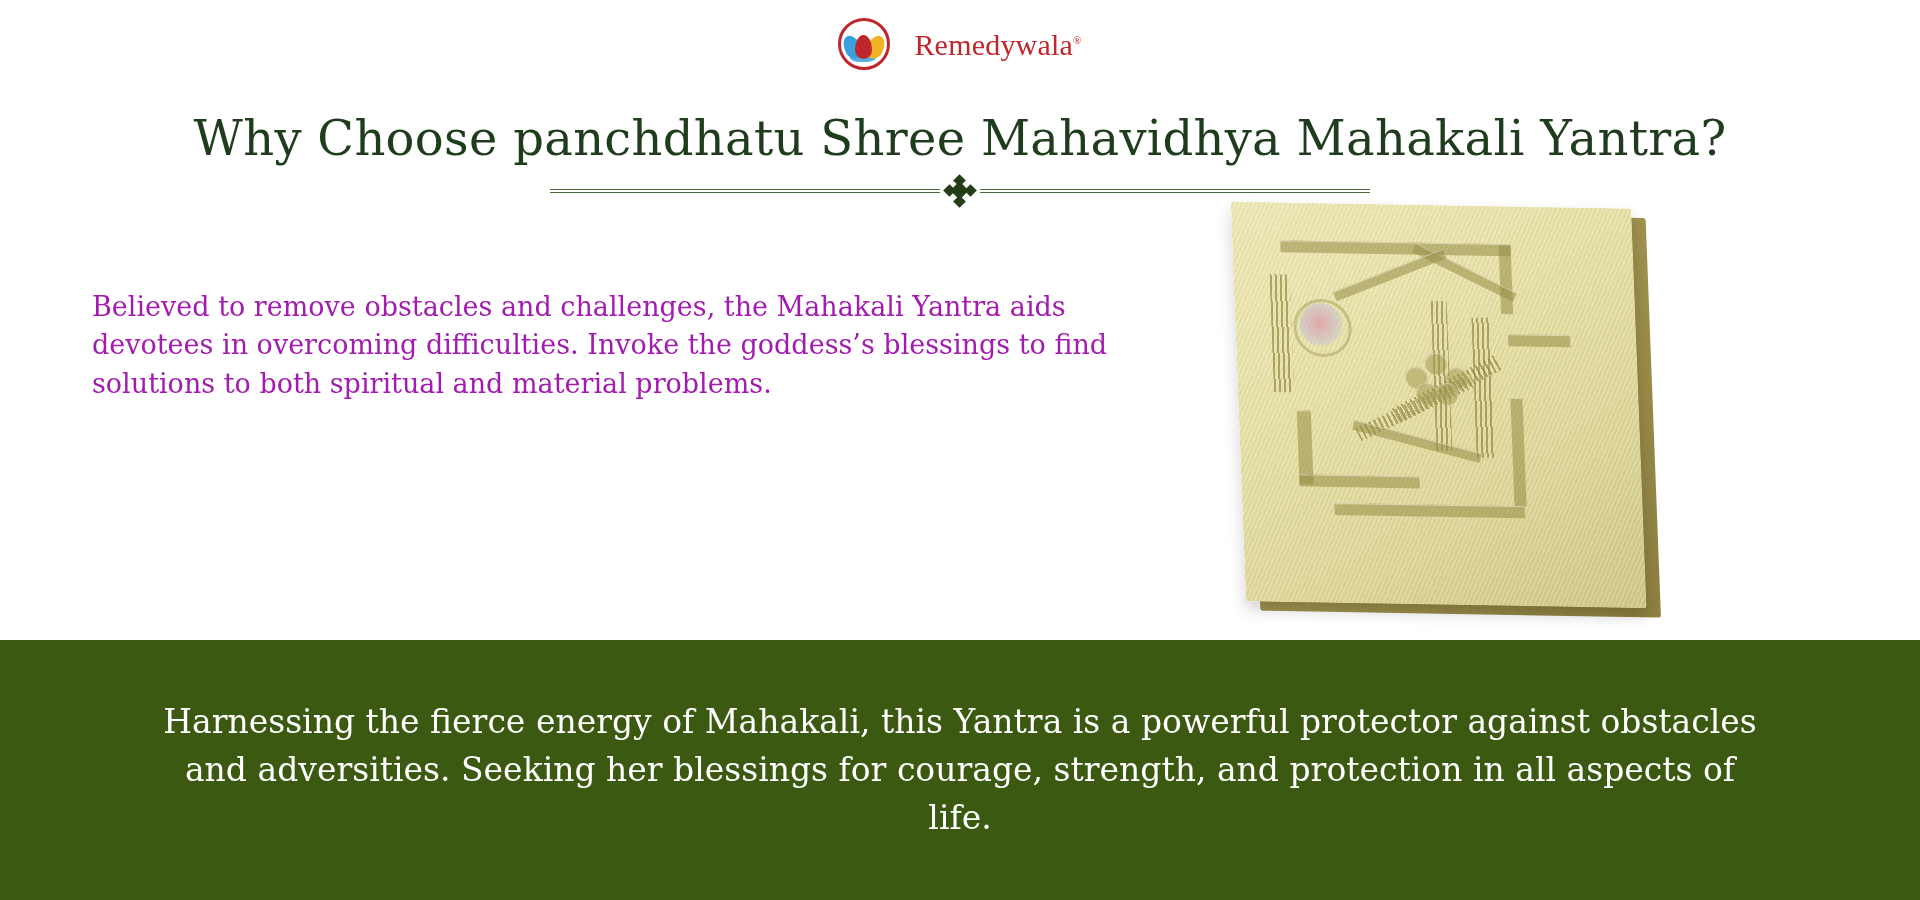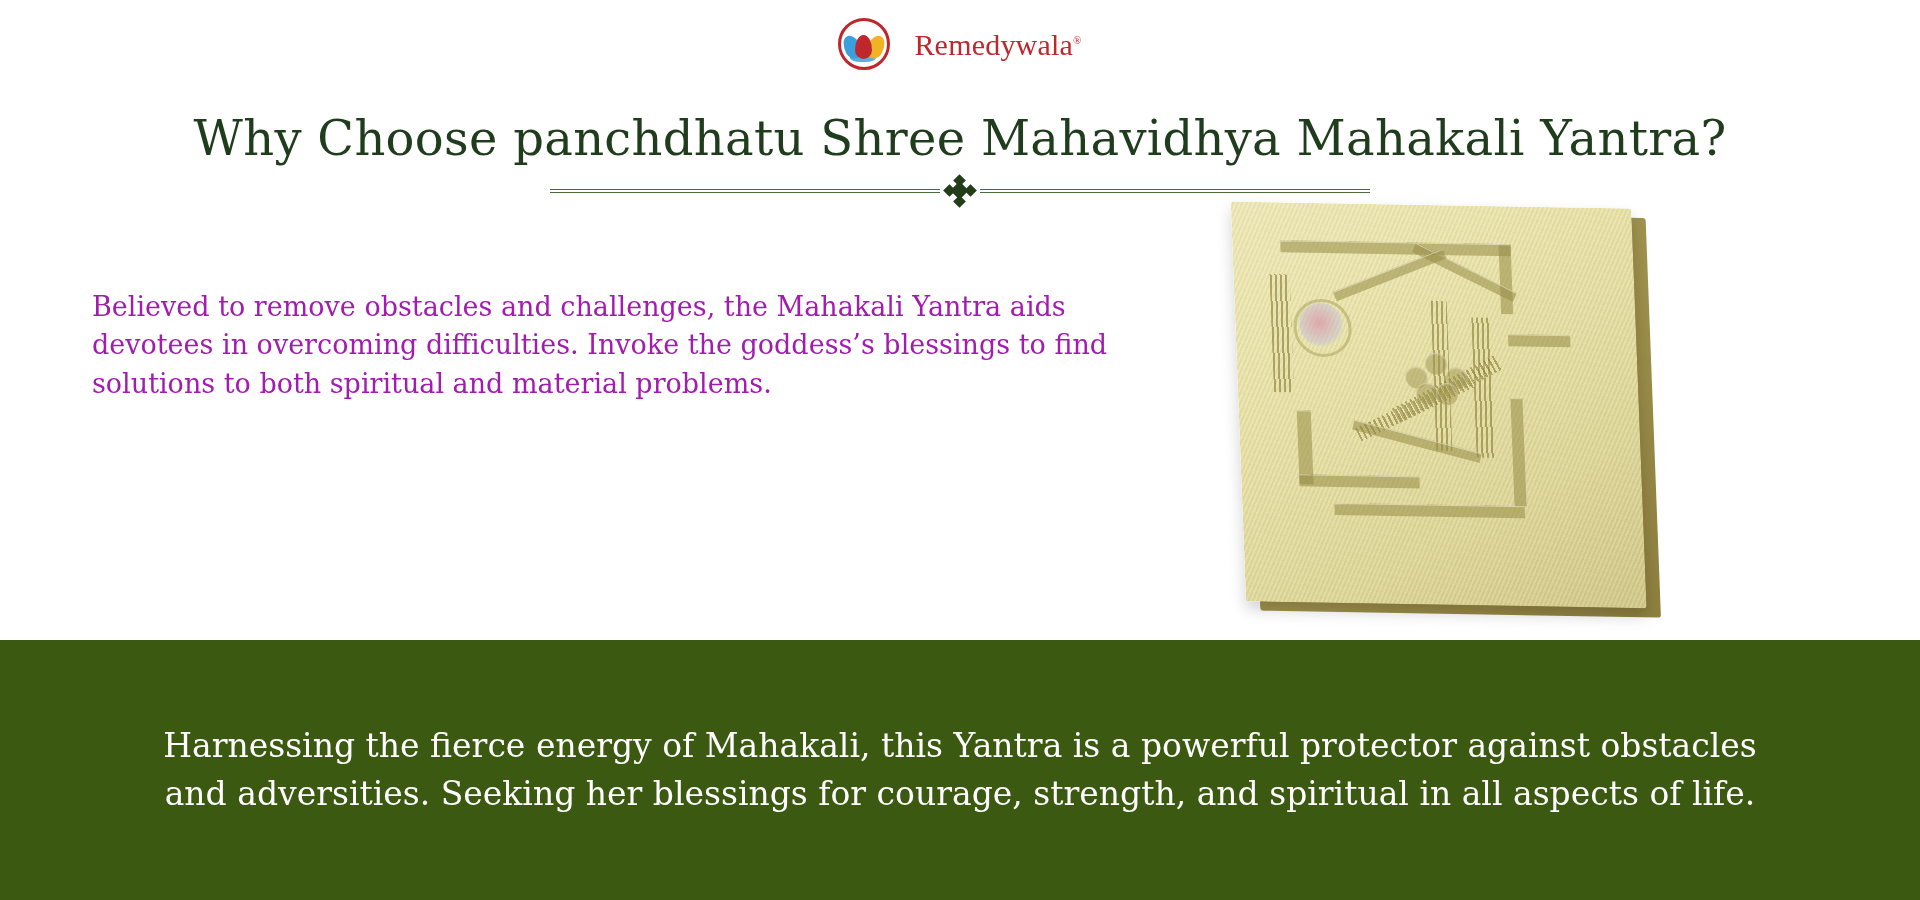--- a/index.html
+++ b/index.html
@@ -341,16 +341,16 @@
           <i style="left:0;top:14px;"></i>
           <i style="left:40px;top:14px;"></i>
           <i style="left:10px;top:30px;"></i>
           <i style="left:30px;top:30px;"></i>
         </div>
       </div>
     </div>
   </div>
 
   <div class="band">
-    <div class="band-text">Harnessing the fierce energy of Mahakali, this Yantra is a powerful protector against obstacles and adversities. Seeking her blessings for courage, strength, and spiritual in all aspects of life.</div>
+    <div class="band-text">Harnessing the fierce energy of Mahakali, this Yantra is a powerful protector against obstacles and adversities. Seeking her blessings for courage, strength, and protection in all aspects of life.</div>
   </div>
 
 </div>
 
 </body></html>

